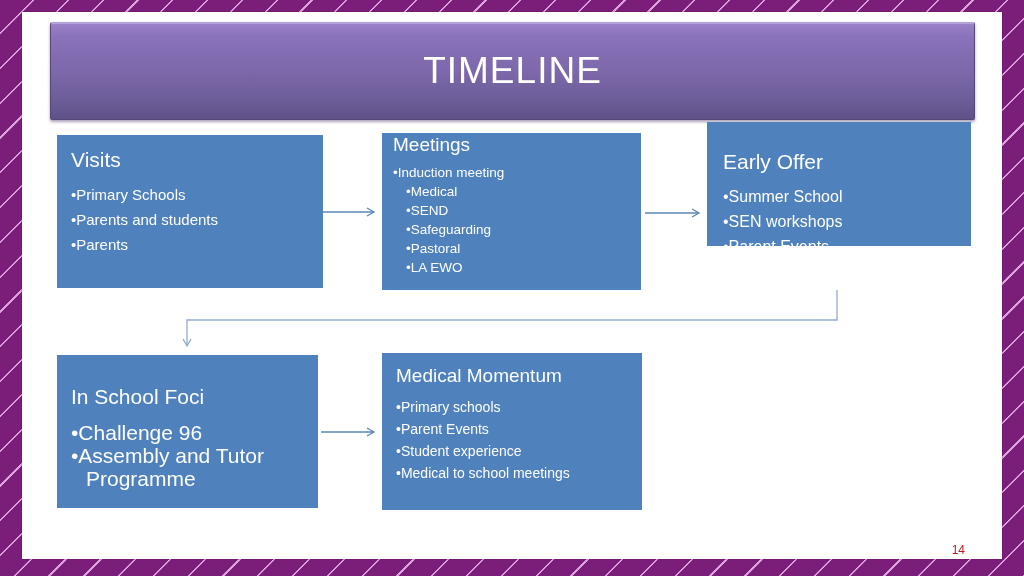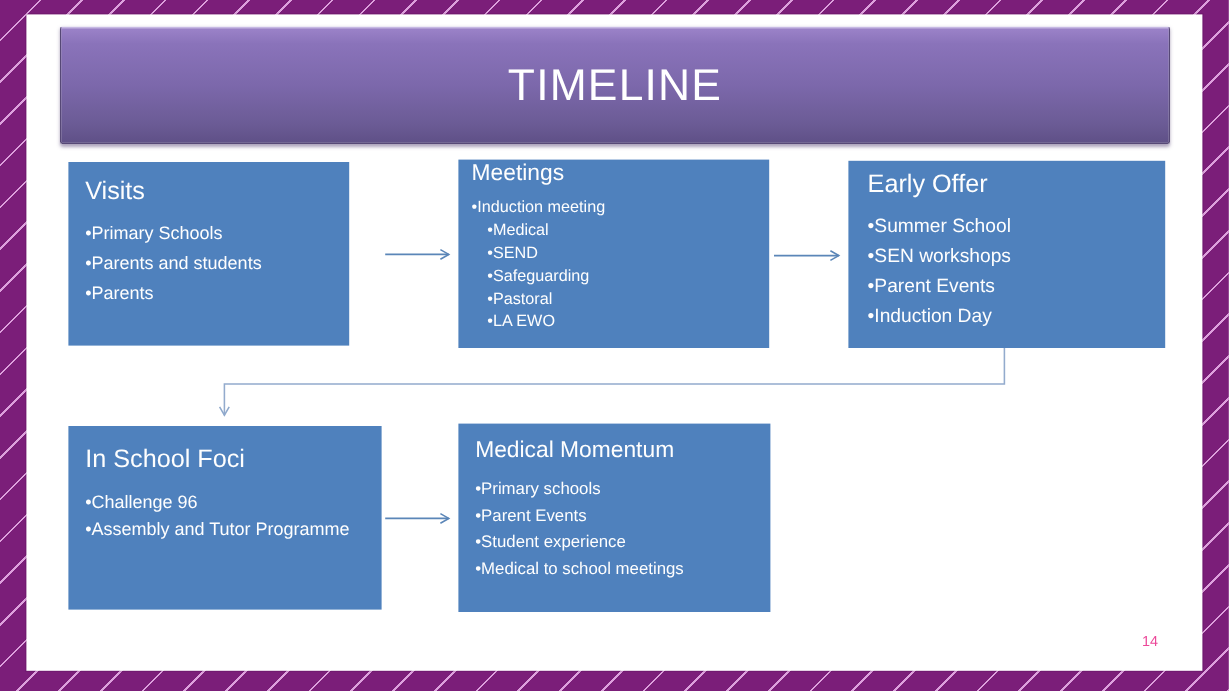--- a/index.html
+++ b/index.html
@@ -35,37 +35,37 @@
     position:absolute; box-sizing:border-box;
     background:#4f81bd; color:#fefefe;
   }
   .box-title.t-lg { font-size:21px; }
   .box-title.t-md { font-size:19px; }
   .bullets { list-style:none; margin:0; padding:0; }
   .bullets li { padding-left:15px; text-indent:-15px; }
   .bullets li::before { content:"\2022 "; }
   .bullets li.lvl2 { margin-left:13px; }
 
-  .box-visits   { left:35px;  top:123px; width:234px; height:153px; padding:13px 14px; }
+  .box-visits   { left:35px;  top:123px; width:266px; height:153px; padding:13px 14px; }
   .box-meetings { left:360px; top:121px; width:259px; height:157px; padding:1px 11px; }
-  .box-early    { left:685px; top:122px; width:264px; height:156px; padding:8px 16px; }
-  .box-foci     { left:35px;  top:343px; width:261px; height:153px; padding:16px 14px; }
+  .box-early    { left:685px; top:110px; width:264px; height:124px; padding:28px 16px; }
+  .box-foci     { left:35px;  top:343px; width:261px; height:153px; padding:30px 14px; }
   .box-momentum { left:360px; top:341px; width:260px; height:157px; padding:12px 14px; }
 
   .box-visits   .bullets { margin-top:10px; font-size:15px;   line-height:25px; }
   .box-meetings .bullets { margin-top:7px;  font-size:13.5px; line-height:19px; }
   .box-early    .bullets { margin-top:10px; font-size:16px;   line-height:25px; }
-  .box-foci     .bullets { margin-top:12px; font-size:15px;   line-height:23px; }
+  .box-foci     .bullets { margin-top:12px; font-size:21px;   line-height:23px; }
   .box-momentum .bullets { margin-top:9px;  font-size:14px;   line-height:22px; }
 
   .connectors { position:absolute; left:0; top:0; pointer-events:none; }
 
   .page-number {
-    position:absolute; right:37px; bottom:18px;
-    color:#ec4899; font-size:12px;
+    position:absolute; right:37px; bottom:2px;
+    color:#b91c1c; font-size:12px;
   }
 </style>
 </head>
 <body>
 
 <div class="slide">
 
   <div class="title-bar">
     <span class="title-text">TIMELINE</span>
   </div>

